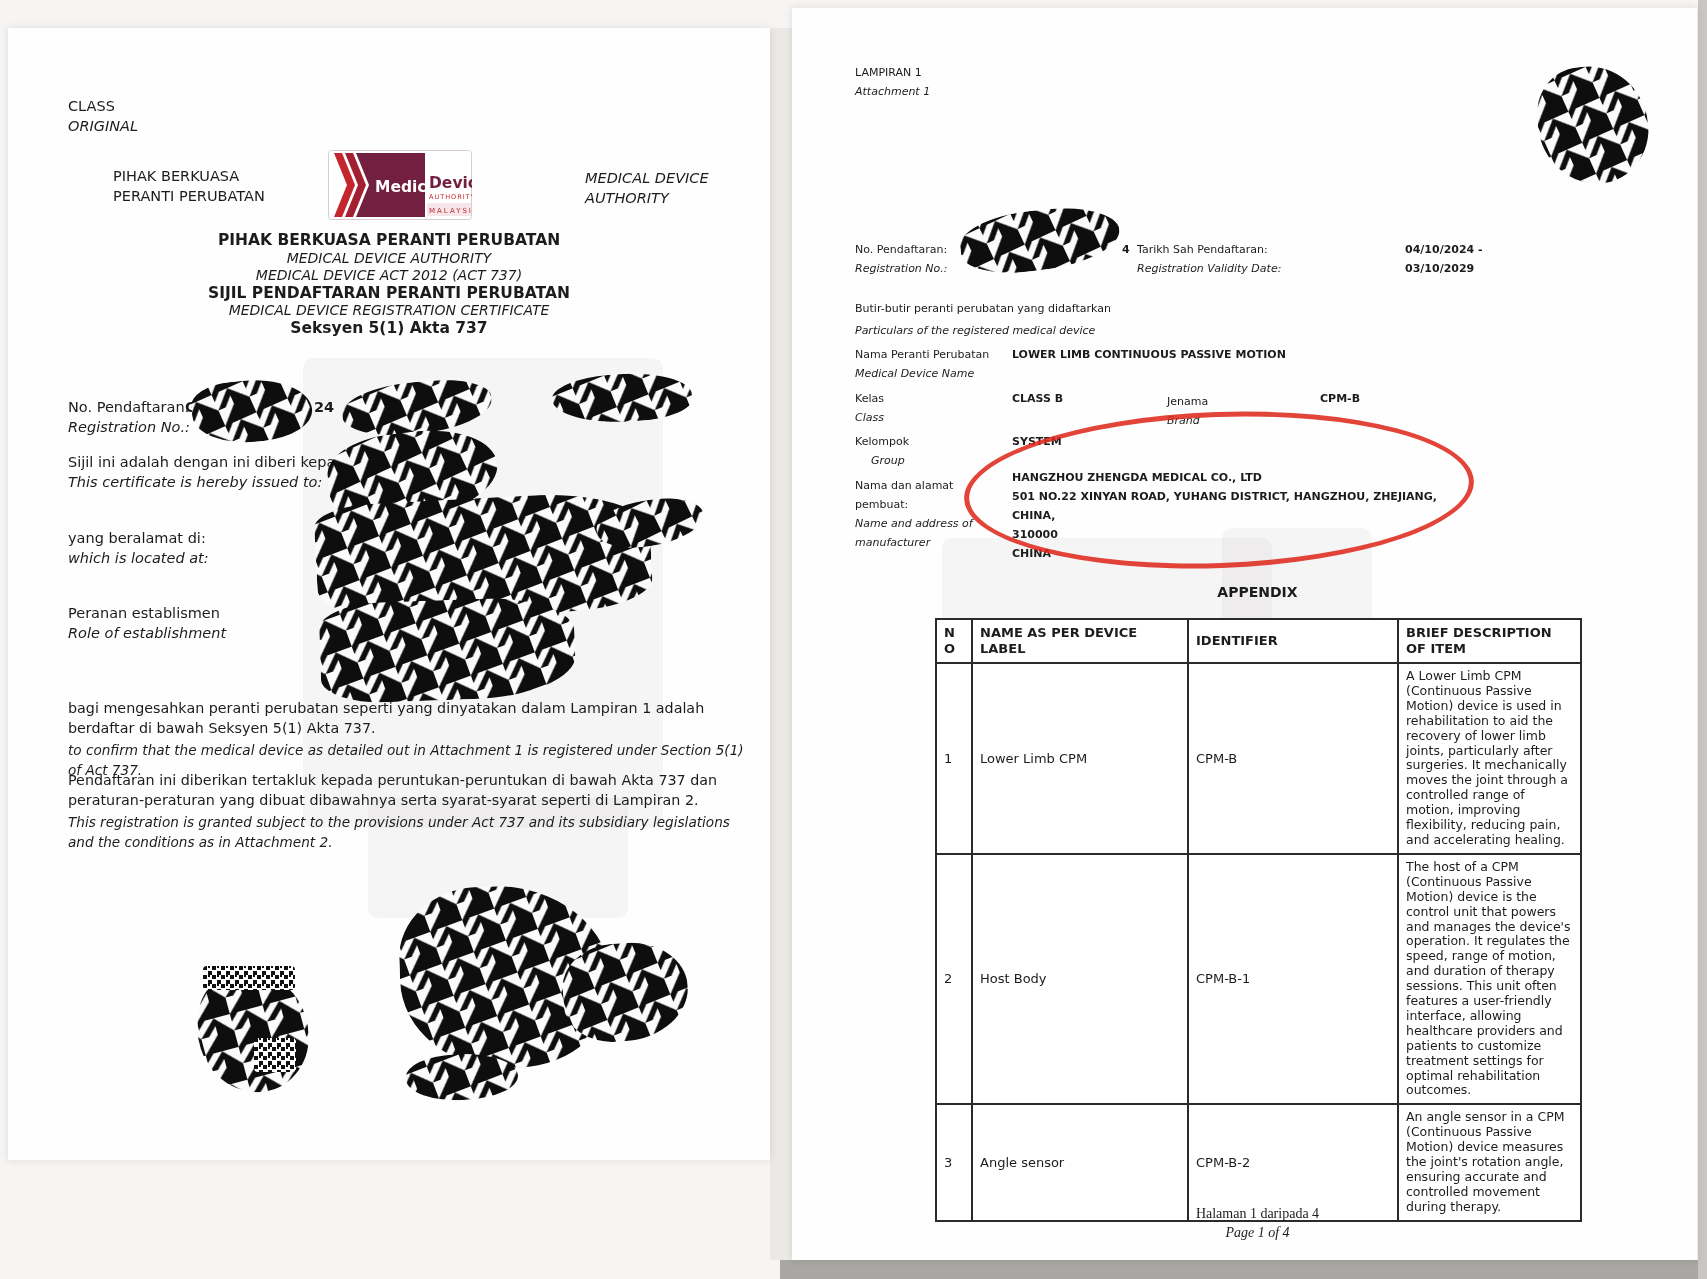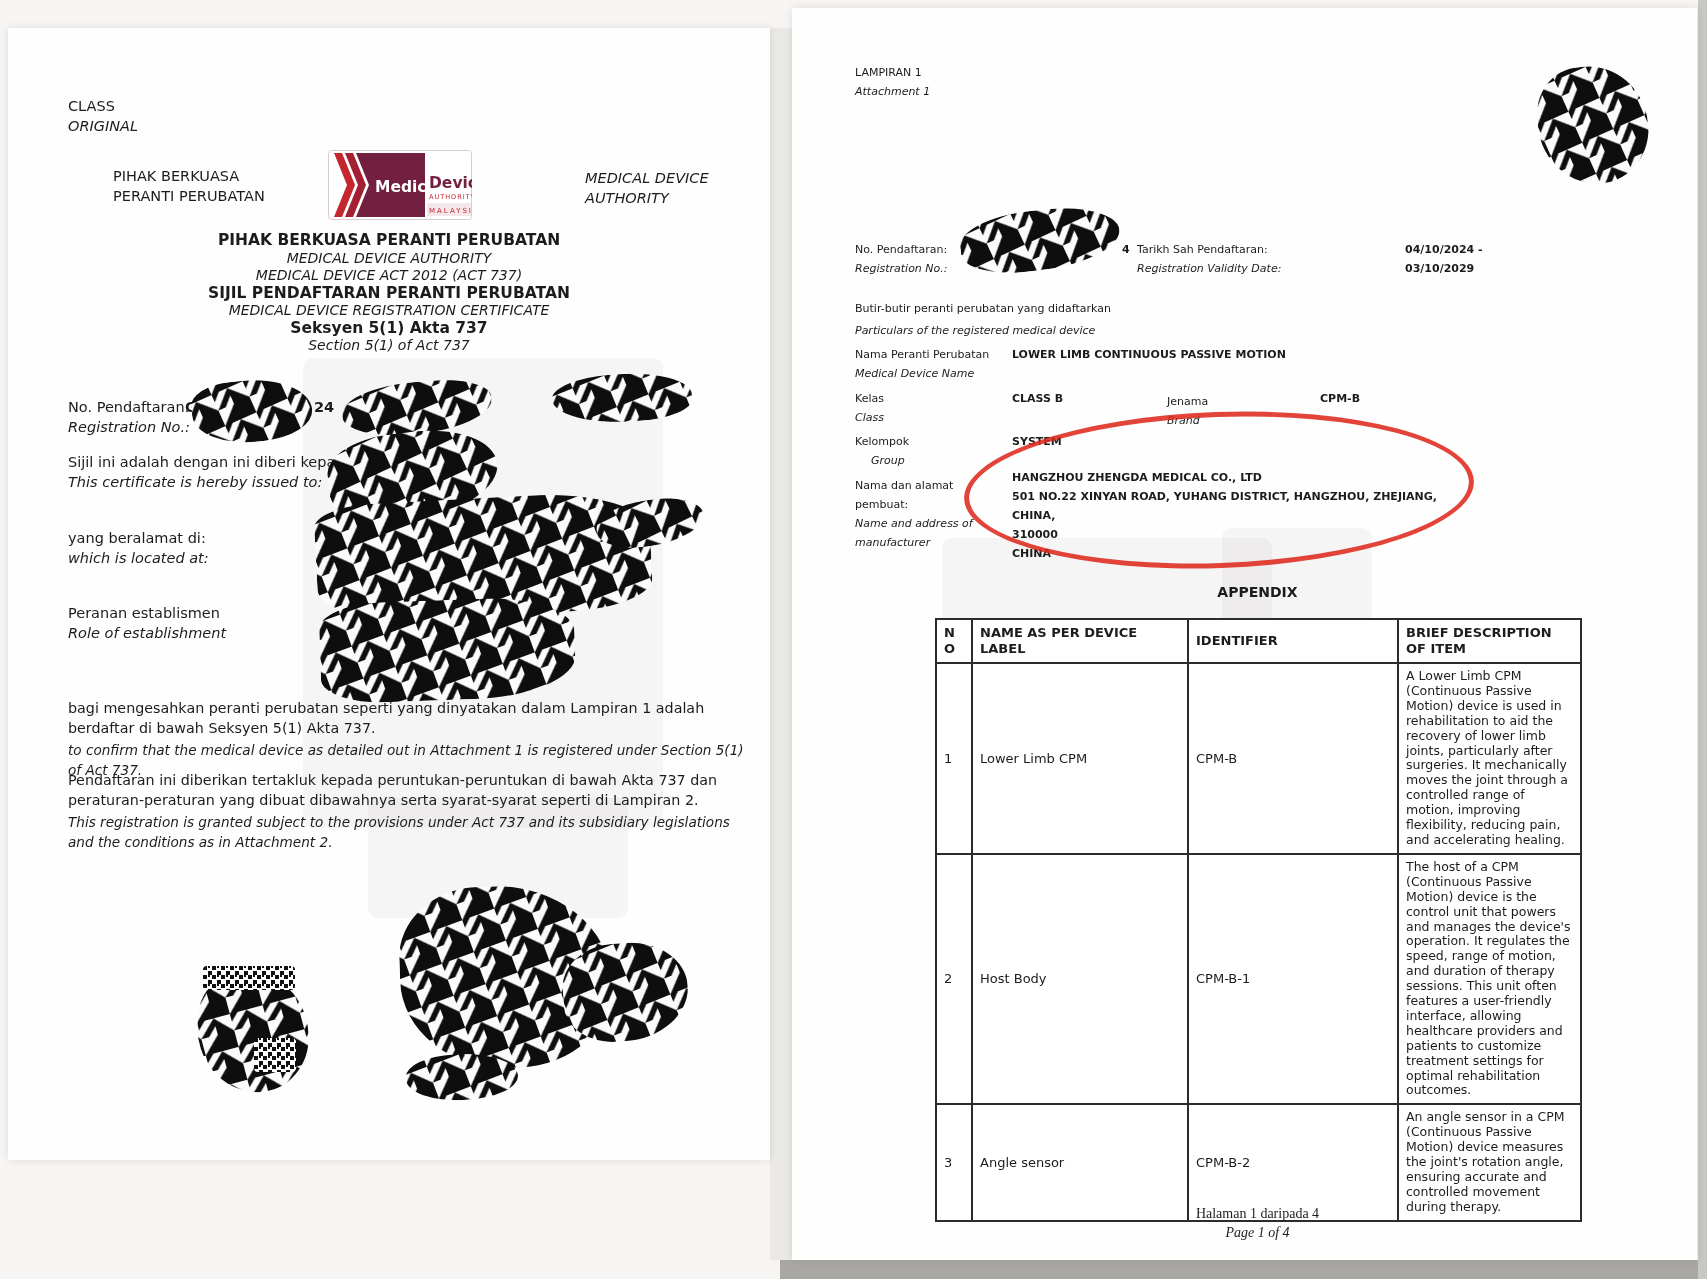--- a/index.html
+++ b/index.html
@@ -85,21 +85,20 @@
     <div class="abs lbl2 i" style="left:577px;top:140px;">MEDICAL DEVICE</div>
     <div class="abs lbl2 i" style="left:577px;top:160px;">AUTHORITY</div>
 
     <div class="abs title-stack">
       <div class="tb">PIHAK BERKUASA PERANTI PERUBATAN</div>
       <div class="ti">MEDICAL DEVICE AUTHORITY</div>
       <div class="ti">MEDICAL DEVICE ACT 2012 (ACT 737)</div>
       <div class="tb">SIJIL PENDAFTARAN PERANTI PERUBATAN</div>
       <div class="ti">MEDICAL DEVICE REGISTRATION CERTIFICATE</div>
       <div class="tb">Seksyen 5(1) Akta 737</div>
-      <div class="ti">Section 5(1) of Act 737</div>
     </div>
 
     <div class="abs lbl2" style="left:60px;top:369px;">No. Pendaftaran:</div>
     <div class="abs lbl2 i" style="left:60px;top:389px;">Registration No.:</div>
     <div class="abs lbl2 b" style="left:177px;top:369px;">GL</div>
     <div class="abs lbl2 b" style="left:306px;top:369px;">24</div>
 
     <div class="abs lbl2" style="left:60px;top:424px;">Sijil ini adalah dengan ini diberi kepada:</div>
     <div class="abs lbl2 i" style="left:60px;top:444px;">This certificate is hereby issued to:</div>
 

